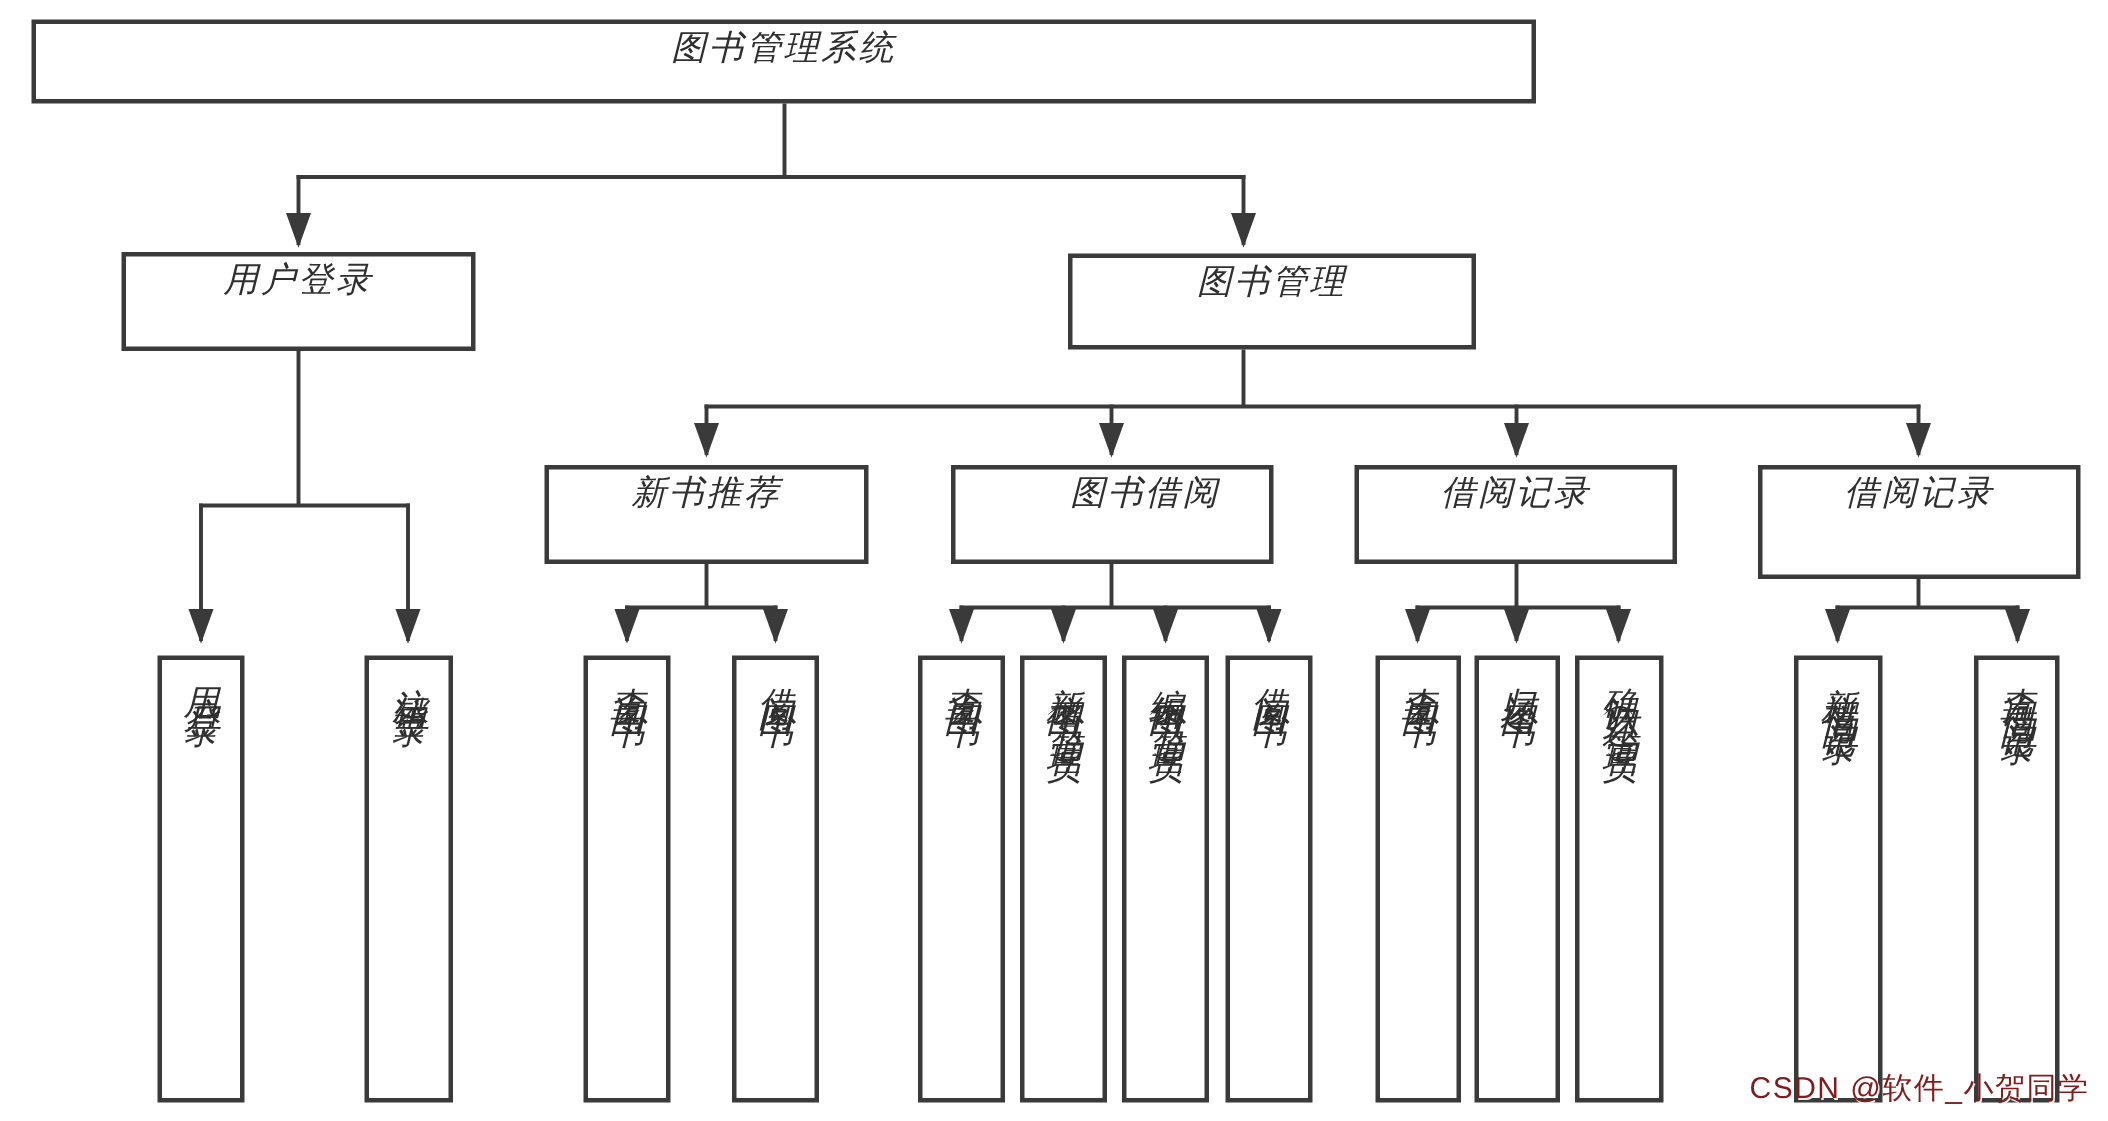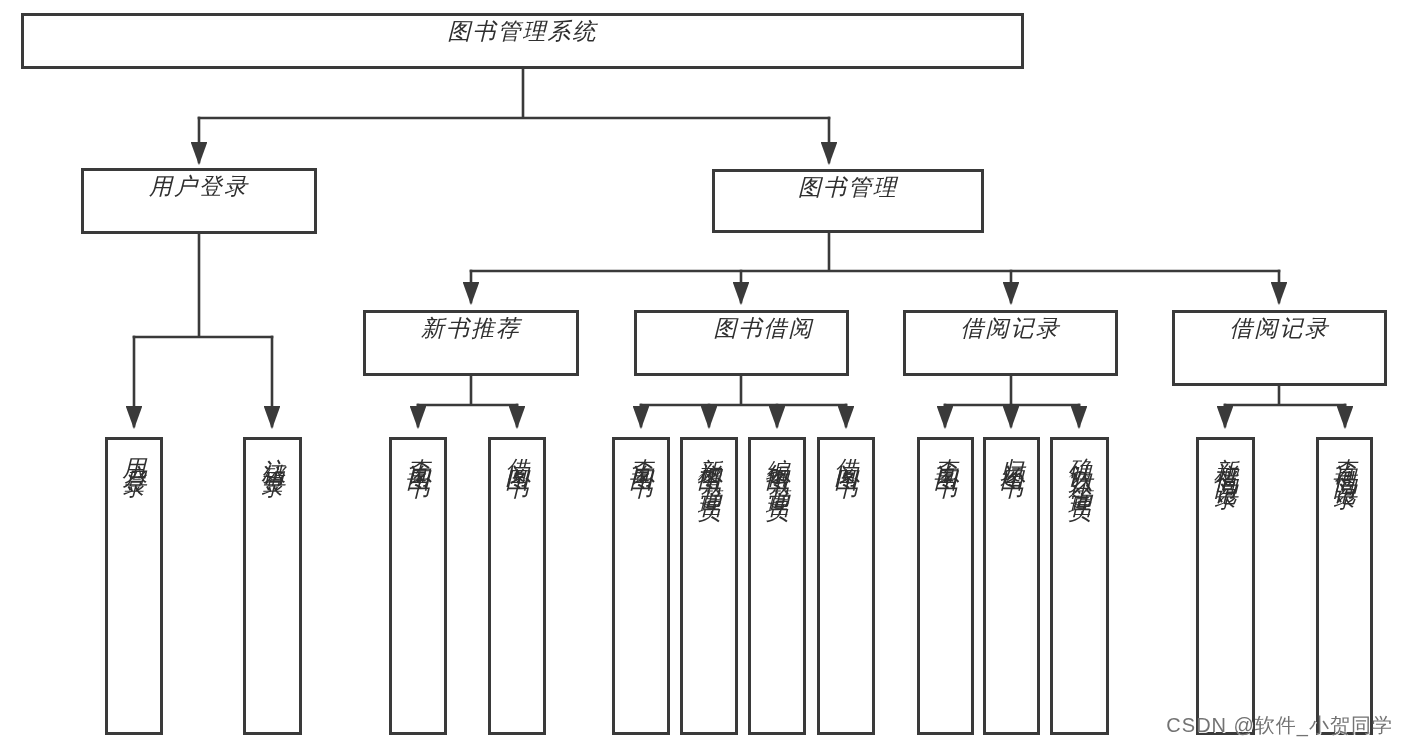--- a/index.html
+++ b/index.html
@@ -63,21 +63,21 @@
   #n-cb-query       { left: 917px;  top: 437px; width: 57px; height: 298px; }
   #n-cb-return      { left: 983px;  top: 437px; width: 57px; height: 298px; }
   #n-cb-confirm     { left: 1050px; top: 437px; width: 59px; height: 298px; }
   #n-br-add         { left: 1196px; top: 437px; width: 59px; height: 298px; }
   #n-br-query       { left: 1316px; top: 437px; width: 57px; height: 298px; }
   .watermark {
     position: absolute;
     right: 12px;
     bottom: 8px;
     font-size: 20px;
-    color: #737373;
+    color: #7f1d1d;
     text-shadow: 1px 1px 0 rgba(255,255,255,0.9);
     z-index: 2;
     white-space: nowrap;
     letter-spacing: 1px;
   }
 </style>
 </head>
 <body>
 
 <div class="stage">

